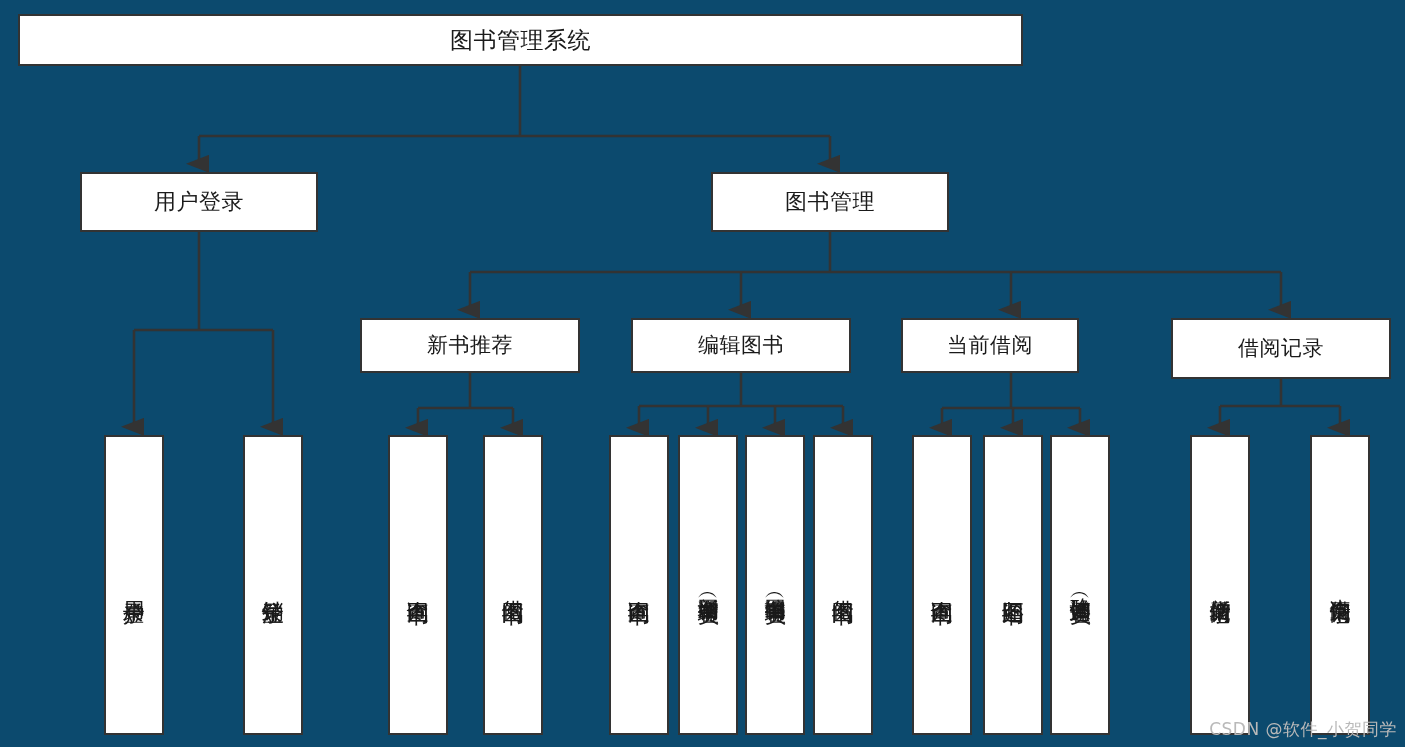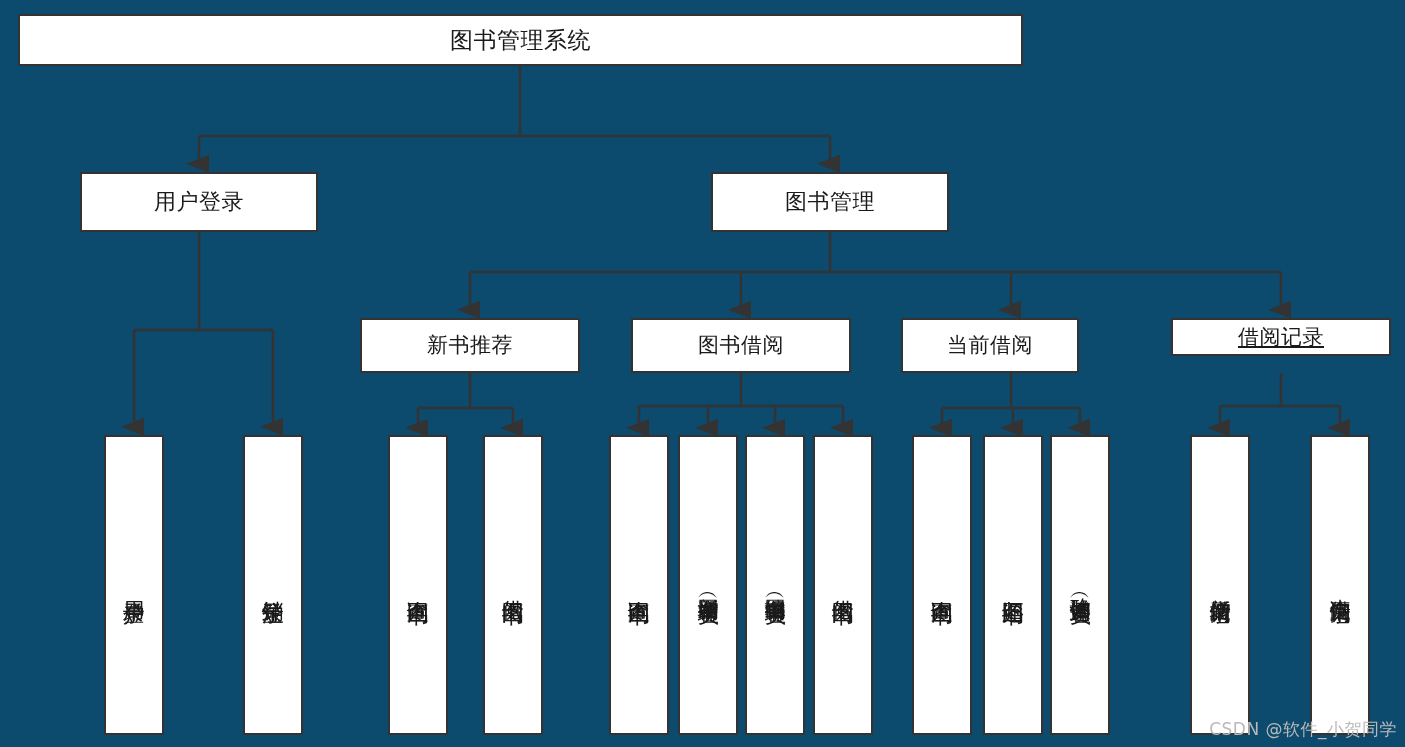--- a/index.html
+++ b/index.html
@@ -137,26 +137,26 @@
     <span class="lbl">用户登录</span>
   </div>
   <div class="node lvl1" id="node-l1-1" style="left: 711px; top: 172px; width: 238px; height: 60px;">
     <span class="lbl">图书管理</span>
   </div>
 
   <div class="node lvl2" id="node-l2-0" style="left: 360px; top: 318px; width: 220px; height: 55px;">
     <span class="lbl">新书推荐</span>
   </div>
   <div class="node lvl2" id="node-l2-1" style="left: 631px; top: 318px; width: 220px; height: 55px;">
-    <span class="lbl">图书借阅</span>
+    <span class="lbl">编辑图书</span>
   </div>
   <div class="node lvl2" id="node-l2-2" style="left: 901px; top: 318px; width: 178px; height: 55px;">
     <span class="lbl">当前借阅</span>
   </div>
-  <div class="node lvl2" id="node-l2-3" style="left: 1171px; top: 318px; width: 220px; height: 38px; text-decoration: underline;">
+  <div class="node lvl2" id="node-l2-3" style="left: 1171px; top: 318px; width: 220px; height: 61px;">
     <span class="lbl">借阅记录</span>
   </div>
 
   <div class="node leaf" id="node-leaf-0" style="left: 104px; top: 435px; width: 60px; height: 300px;">
     <span class="lbl">用户登录</span>
   </div>
   <div class="node leaf" id="node-leaf-1" style="left: 243px; top: 435px; width: 60px; height: 300px;">
     <span class="lbl">注销登录</span>
   </div>
   <div class="node leaf" id="node-leaf-2" style="left: 388px; top: 435px; width: 60px; height: 300px;">

